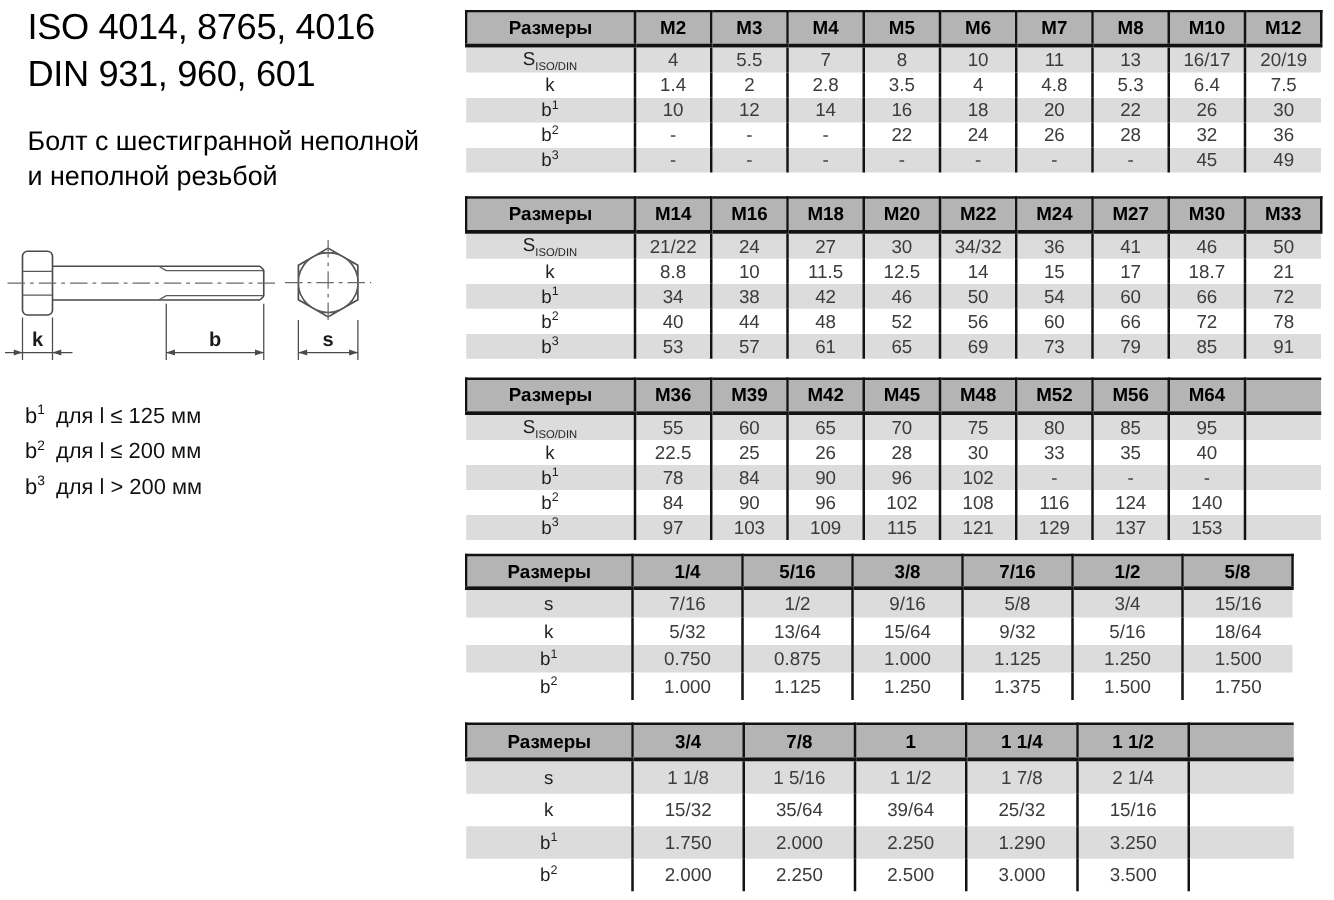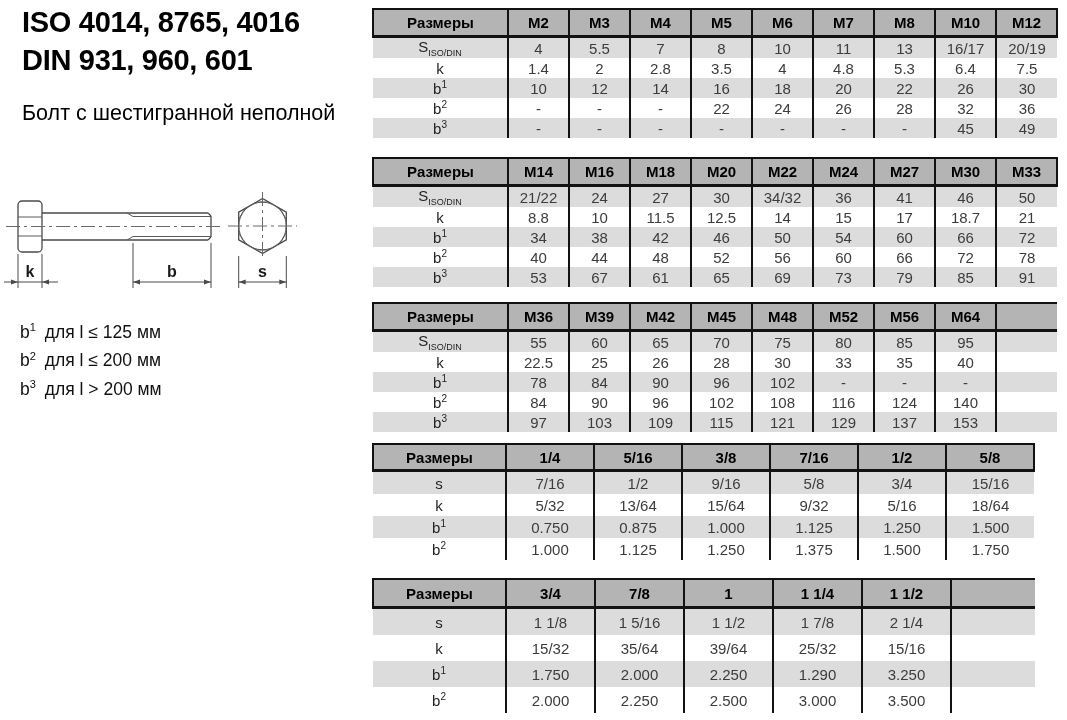--- a/index.html
+++ b/index.html
@@ -1,20 +1,20 @@
 <!DOCTYPE html>
 <html style="--table-header-bg: #b4b4b4; --row-shaded-bg: #dcdcdc; --row-plain-bg: #ffffff; --table-border: #121212;"><head>
 <meta charset="utf-8">
 <style>
   html,body{margin:0;padding:0;background:#fff}
   body{width:1067px;height:720px;position:relative;overflow:hidden;
        font-family:"Liberation Sans","DejaVu Sans",sans-serif;color:#000}
 
   
-  .title{position:absolute;left:22px;top:4px;font-size:29px;font-weight:bold;
+  .title{position:absolute;left:22px;top:4px;font-size:29px;font-weight:normal;
          line-height:1.3;letter-spacing:-0.3px;white-space:nowrap}
   .subtitle{position:absolute;left:22px;top:100px;font-size:21.5px;line-height:1.3;white-space:nowrap}
   .footnotes{position:absolute;left:20px;top:318px;font-size:17.5px;line-height:1.62;color:#111}
   .footnotes sup{font-size:11px;margin-right:2px}
   .footnotes .fn-text{margin-left:7px}
   #drawing{position:absolute;left:0;top:183px}
 
   
   .tables{position:absolute;left:372px;top:8px;width:695px;height:712px}
   table{position:absolute;left:0;border-collapse:collapse;table-layout:fixed}
@@ -45,20 +45,21 @@
 </head>
 <body>
 
 <div class="title">
   <div>ISO 4014, 8765, 4016</div>
   <div>DIN 931, 960, 601</div>
 </div>
 
 <div class="subtitle">
   <div>Болт с шестигранной неполной</div>
+  <div>и неполной резьбой</div>
 </div>
 
 <svg id="drawing" width="360" height="122" viewBox="0 0 360 122">
 
   <g>
     <rect class="ln" x="18" y="18" width="24" height="51" rx="4"></rect>
     <path class="thin" d="M18 34 H42 M18 53 H42"></path>
     <path class="ln" d="M42 30 H208 M42 57 H208"></path>
     <path class="thin" d="M127 30 L133 33.5 M127 57 L133 53.5 M133 33.5 H211 M133 53.5 H211"></path>
     <path class="ln" d="M208 30 L211 33 M208 57 L211 54 M211 33 V54"></path>
@@ -259,21 +260,21 @@
           <td>52</td>
           <td>56</td>
           <td>60</td>
           <td>66</td>
           <td>72</td>
           <td>78</td>
         </tr>
         <tr class="shaded">
           <td class="lbl"><span>b</span><sup>3</sup></td>
           <td>53</td>
-          <td>67</td>
+          <td>57</td>
           <td>61</td>
           <td>65</td>
           <td>69</td>
           <td>73</td>
           <td>79</td>
           <td>85</td>
           <td>91</td>
         </tr>
       </thead>
     </table>

